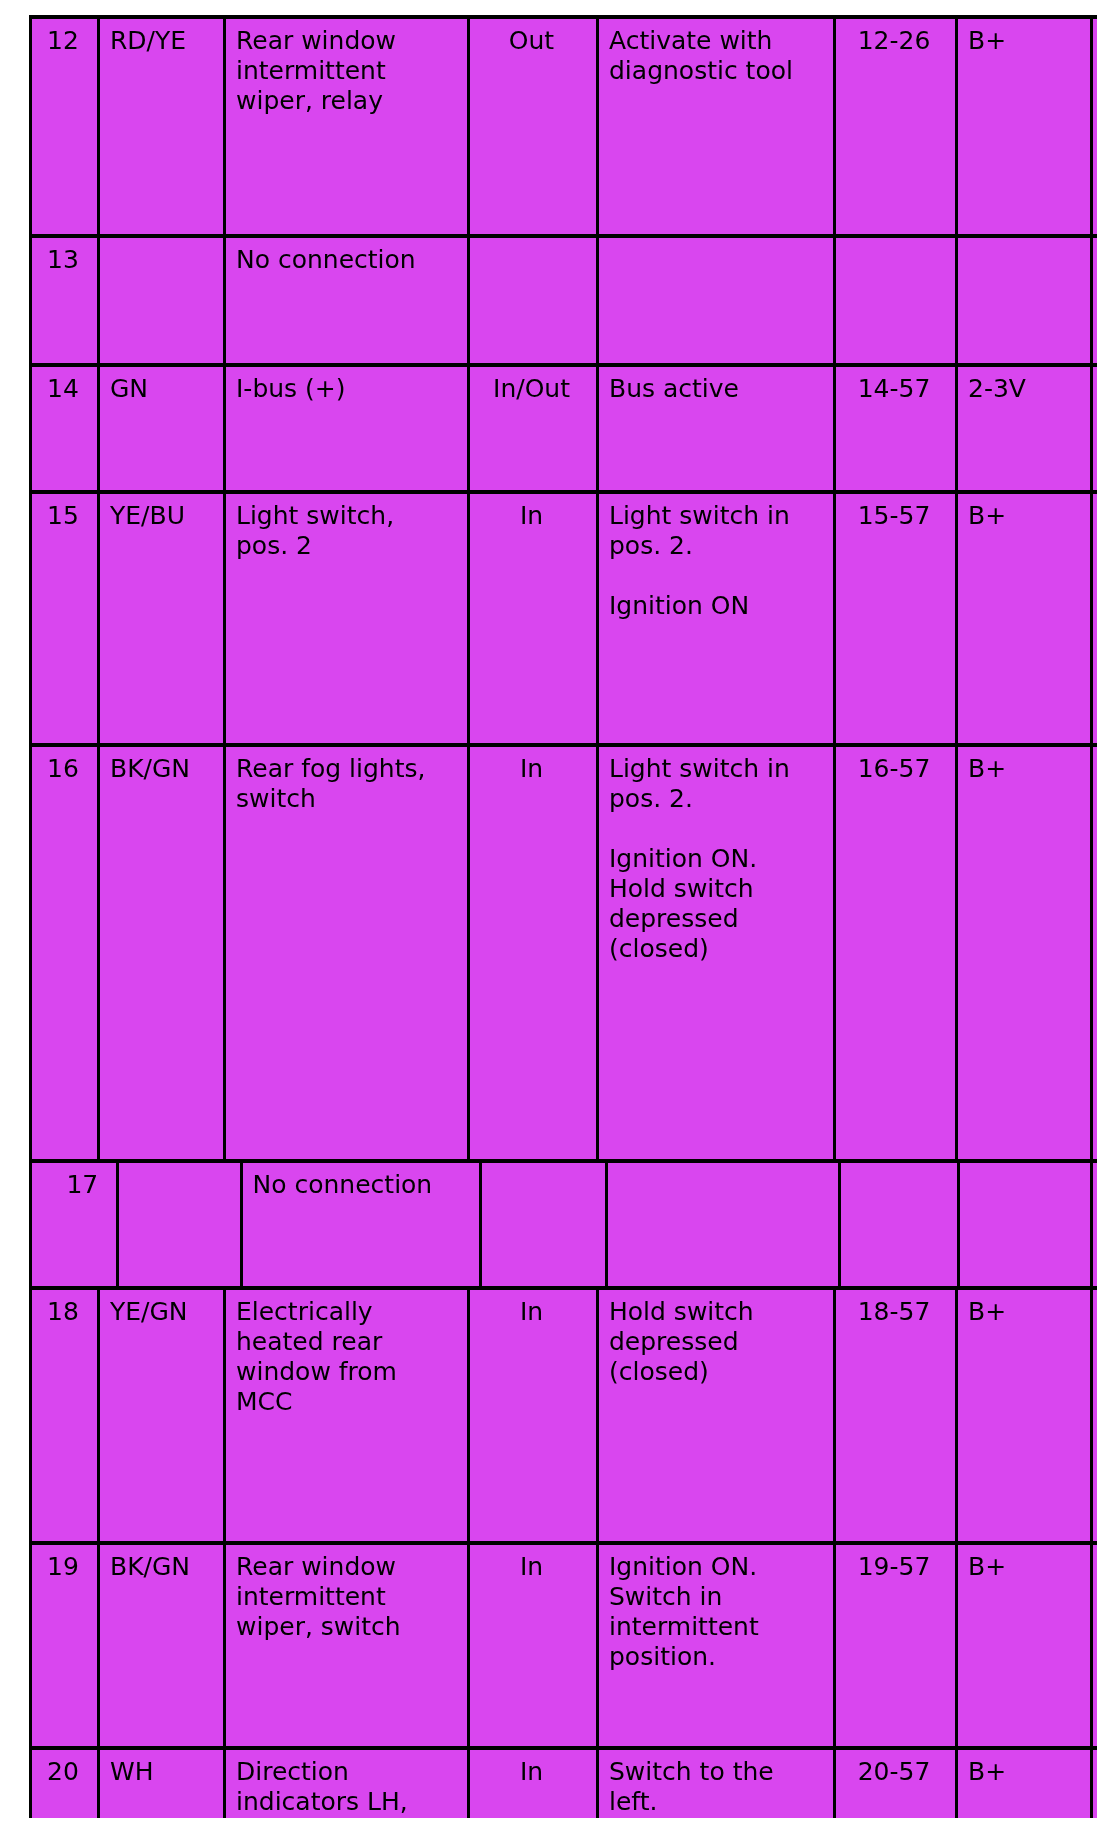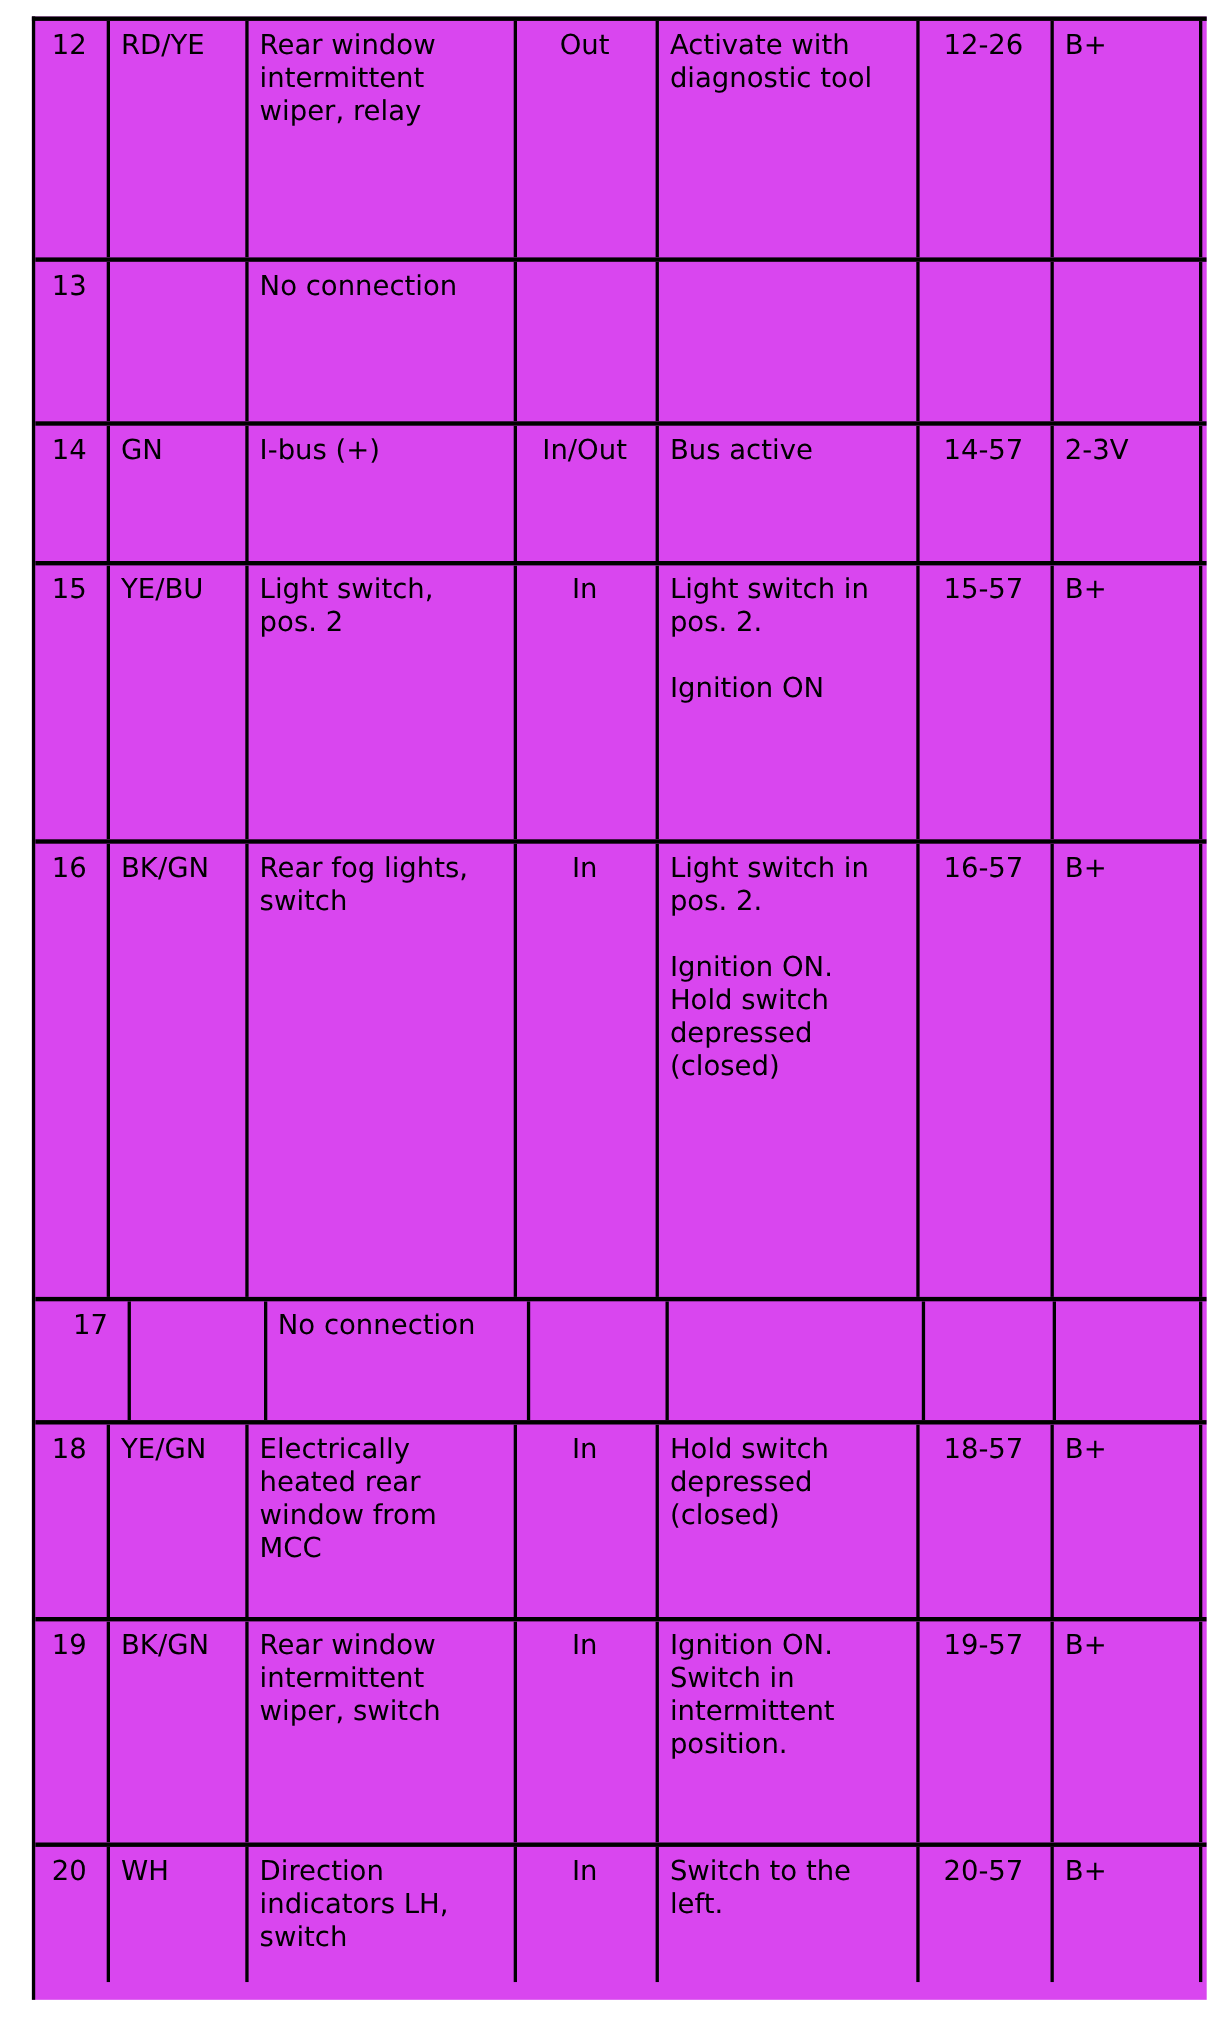--- a/index.html
+++ b/index.html
@@ -67,21 +67,21 @@
     <div class="cell c3">Rear window
 intermittent
 wiper, relay</div>
     <div class="cell c4">Out</div>
     <div class="cell c5">Activate with
 diagnostic tool</div>
     <div class="cell c6">12-26</div>
     <div class="cell c7">B+</div>
     <div class="cell nub"></div>
   </div>
-    <div class="row" style="height: 149px;">
+    <div class="row" style="height: 129px;">
     <div class="cell c1">13</div>
     <div class="cell c2"></div>
     <div class="cell c3">No connection</div>
     <div class="cell c4"></div>
     <div class="cell c5"></div>
     <div class="cell c6"></div>
     <div class="cell c7"></div>
     <div class="cell nub"></div>
   </div>
     <div class="row" style="height: 127px;">
@@ -118,31 +118,31 @@
 pos. 2.
 
 Ignition ON.
 Hold switch
 depressed
 (closed)</div>
     <div class="cell c6">16-57</div>
     <div class="cell c7">B+</div>
     <div class="cell nub"></div>
   </div>
-    <div class="row" style="height: 112px; padding-left: 20px;">
+    <div class="row" style="height: 127px; padding-left: 20px;">
     <div class="cell c1">17</div>
     <div class="cell c2"></div>
     <div class="cell c3">No connection</div>
     <div class="cell c4"></div>
     <div class="cell c5"></div>
     <div class="cell c6"></div>
     <div class="cell c7"></div>
     <div class="cell nub"></div>
   </div>
-    <div class="row" style="height: 179px;">
+    <div class="row" style="height: 255px;">
     <div class="cell c1">18</div>
     <div class="cell c2">YE/GN</div>
     <div class="cell c3">Electrically
 heated rear
 window from
 MCC</div>
     <div class="cell c4">In</div>
     <div class="cell c5">Hold switch
 depressed
 (closed)</div>

